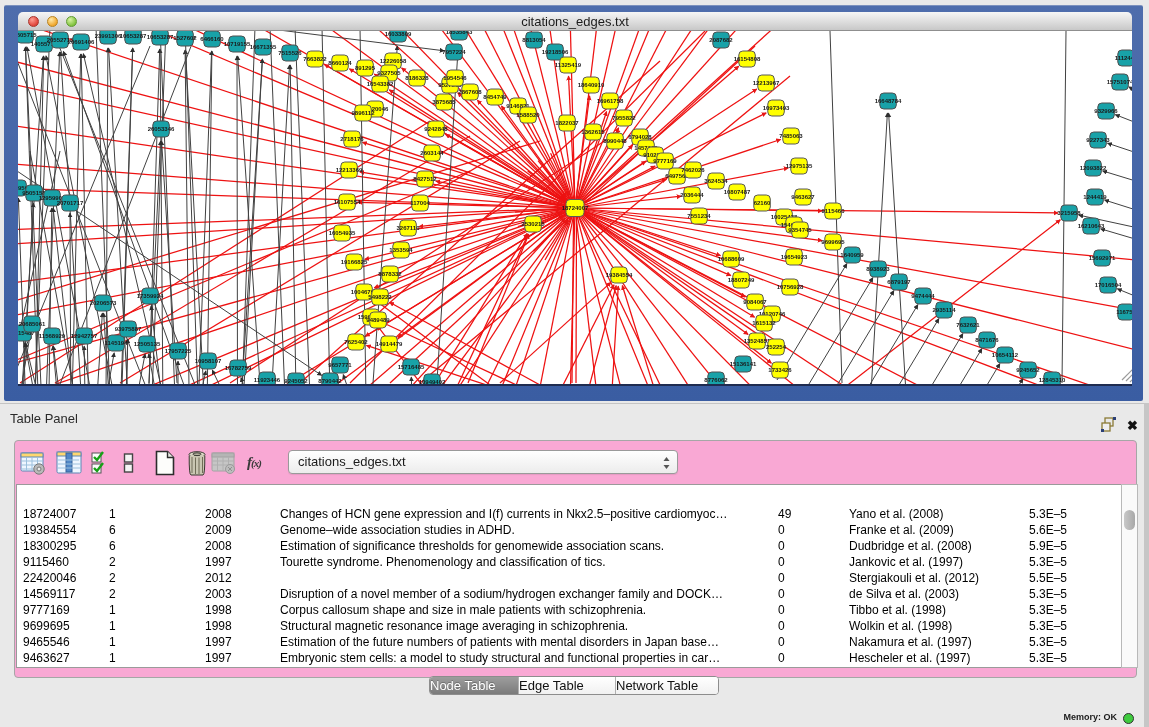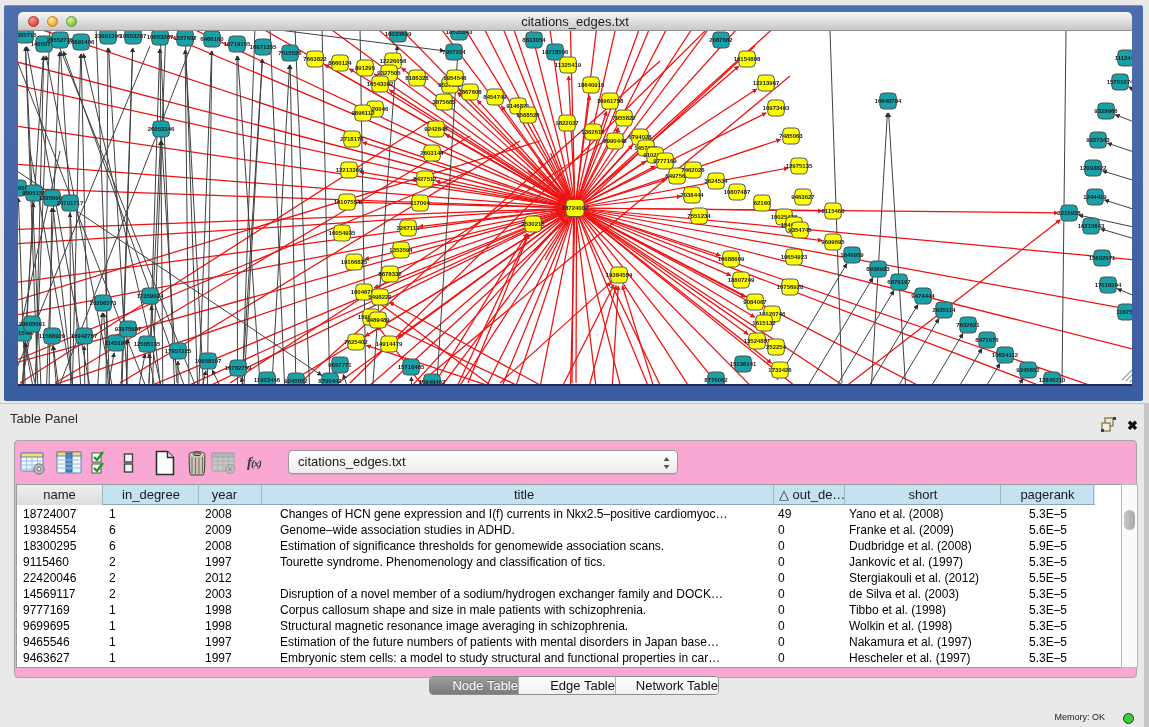--- a/index.html
+++ b/index.html
@@ -41,24 +41,24 @@
 .tr{position:relative;height:16px;font-size:12px;color:#000;line-height:16px;white-space:nowrap}
 .c{position:absolute;top:0;height:16px;overflow:hidden}
 .c1{left:6px;width:80px}.c2{left:92px;width:90px}.c3{left:188px;width:70px}
 .c4{left:263px;width:494px}.c5{left:761px;width:66px}.c6{left:832px;width:152px}
 .c7{left:1012px;width:90px}
 #vsb{position:absolute;left:1106px;top:43px;width:17px;height:184px;background:#fafafa;
 border:1px solid #b9b9b9}
 #vsbt{position:absolute;left:2px;top:25px;width:11px;height:20px;background:linear-gradient(90deg,#c8c8c8,#a8a8a8);border-radius:6px}
 #tabs{position:absolute;left:429px;top:272px;height:19px;display:flex;border:1px solid #8d8d8d;
 border-radius:4px;overflow:hidden;background:#fff}
-.tab{height:100%;font-size:13px;line-height:17px;text-align:right;color:#111;background:linear-gradient(#ffffff,#f1f1f1)}
+.tab{height:100%;font-size:13px;line-height:17px;text-align:left;color:#111;background:linear-gradient(#ffffff,#f1f1f1)}
 .tab.sel{background:linear-gradient(#9d9d9d,#7b7b7b);color:#fff;text-shadow:0 -1px 0 rgba(0,0,0,0.25)}
 .tab+.tab{border-left:1px solid #b0b0b0}
-#mem{position:absolute;right:44px;bottom:5px;font-size:9px;font-weight:normal;color:#1a1a1a}
+#mem{position:absolute;right:32px;bottom:5px;font-size:9px;font-weight:bold;color:#1a1a1a}
 #memdot{position:absolute;right:15px;bottom:3px;width:11px;height:11px;border-radius:50%;
 background:#3ecb3e;border:1px solid #323232}
 #redge{position:absolute;right:0;top:403px;width:5px;height:324px;background:#c6c6c6}
 </style></head><body>
 <div id="win">
   <div id="titlebar">citations_edges.txt
     <div class="tl" id="tl1"></div><div class="tl" id="tl2"></div><div class="tl" id="tl3"></div>
   </div>
   <div id="canvas">
       <svg id="graph" width="1114" height="353" viewBox="18 30 1114 353">
@@ -947,30 +947,20 @@
           </svg></div>
       <div class="ti" style="left:232px;top:6px"><span style="font:italic bold 15px 'Liberation Serif',serif;color:#3a3a3a;letter-spacing:-1px">f<span style="font-size:11px">(x)</span></span></div>
       <div id="dd">citations_edges.txt
         <div id="dda"><svg width="9" height="16" viewBox="0 0 9 16">
               <path d="M1.5 6 L4.5 2 L7.5 6 Z" fill="#555"></path>
               <path d="M1.5 10 L4.5 14 L7.5 10 Z" fill="#555"></path>
             </svg></div>
       </div>
     </div>
     <div id="tbl">
-      <div id="thead">
-        <div class="th" style="left:0;width:86px;background:linear-gradient(#efefef,#dcdcdc)">name</div>
-        <div class="th" style="left:87px;width:95px">in_degree</div>
-        <div class="th" style="left:171px;width:74px">year</div>
-        <div class="th" style="left:258px;width:499px">title</div>
-        <div class="th" style="left:758px;width:70px;text-align:left;padding-left:4px">△ out_de…</div>
-        <div class="th" style="left:829px;width:155px">short</div>
-        <div class="th" style="left:985px;width:92px">pagerank</div>
-        <div class="th" style="left:1078px;width:27px;background:#fff;border-right:none"></div>
-      </div>
       <div id="tbody">
           <div class="tr">
             <div class="c c1">18724007</div>
             <div class="c c2">1</div>
             <div class="c c3">2008</div>
             <div class="c c4">Changes of HCN gene expression and I(f) currents in Nkx2.5–positive cardiomyoc…</div>
             <div class="c c5">49</div>
             <div class="c c6">Yano et al. (2008)</div>
             <div class="c c7">5.3E–5</div>
           </div>

